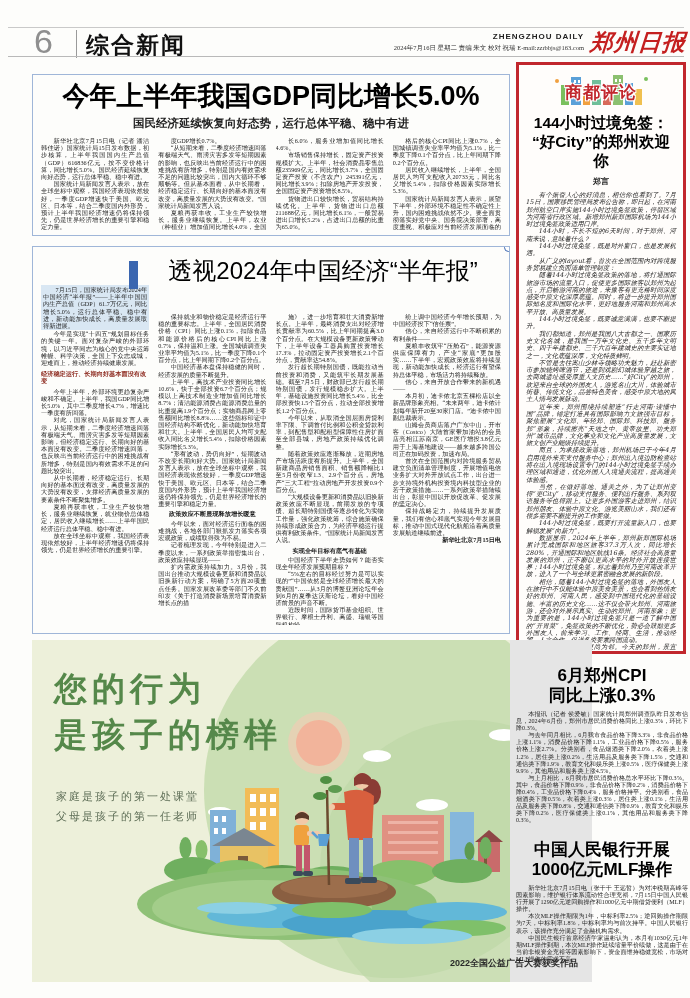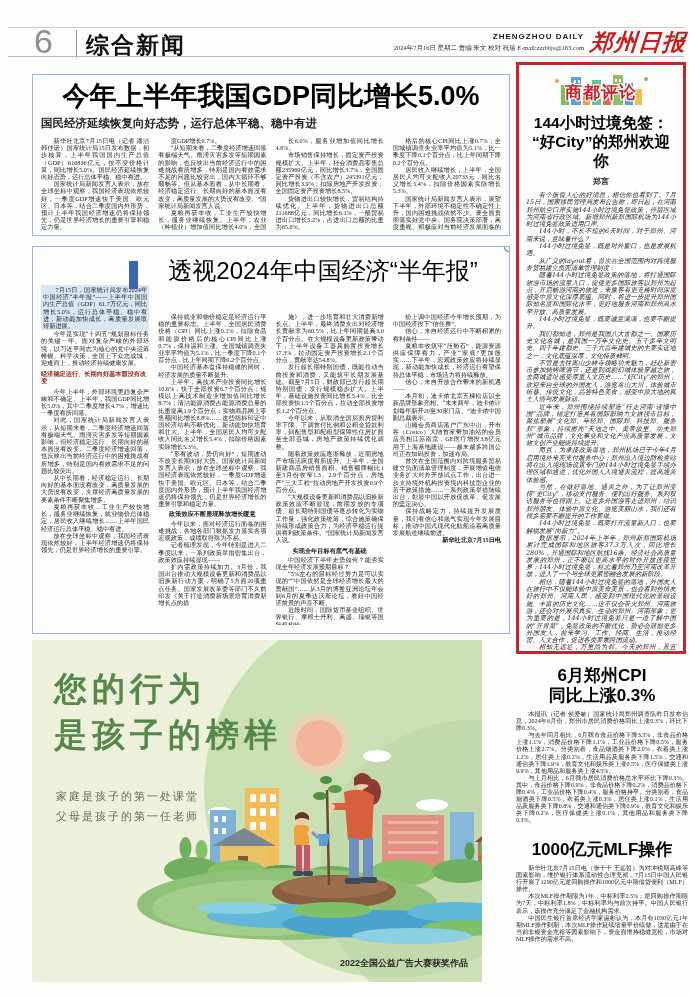--- a/index.html
+++ b/index.html
@@ -30,21 +30,21 @@
   .subhead-red{font-family:"Liberation Sans","DejaVu Sans",sans-serif;font-weight:700;color:#8e2b20;
            text-indent:0;text-align:left;font-size:8px;line-height:9px;margin:4px 0 3px;}
   .lede{background:#d9e7f3;padding:1px 2px;}
   .tail{font-weight:700;text-align:right;text-indent:0;}
   
   .gdp-box{left:32px;top:74px;width:478px;height:162px;border:1px solid #9fb6d8;box-sizing:border-box;
            padding:5px 8px;overflow:hidden;}
   .gdp-headline{font-family:"Liberation Sans","DejaVu Sans",sans-serif;font-size:27px;font-weight:900;
                 text-align:center;letter-spacing:0;color:#000;line-height:32px;}
   .gdp-sub{font-family:"Liberation Sans","DejaVu Sans",sans-serif;font-size:11.5px;font-weight:700;
-           color:#222;margin:4px 0 6px;}
+           text-align:center;color:#222;margin:4px 0 6px;}
   .gdp-cols{height:94px;}
   
   .ts-box{left:32px;top:246px;width:478px;height:388px;border:1px solid #9fb6d8;box-sizing:border-box;
           padding:8px;overflow:hidden;}
   .ts-bar{left:96px;top:14px;width:9px;height:28px;background:#3a66b0;}
   .ts-circle{right:-4px;top:-4px;width:7px;height:7px;border:1.5px solid #3a66b0;border-radius:50%;background:#fff;}
   .ts-headline{left:110px;right:6px;top:8px;font-family:"Liberation Sans","DejaVu Sans",sans-serif;
                font-size:24px;font-weight:400;text-align:center;color:#000;}
   .ts-cols{height:100%;}
   .ts-colA{padding-top:30px;}
@@ -61,21 +61,21 @@
   .op-byline{text-align:center;font-size:8px;font-weight:700;margin:6px 0 5px;}
   .op-body p{font-size:6.4px;line-height:7.3px;font-style:italic;font-family:"DejaVu Serif",serif;}
   
   .cpi-block{left:516px;top:666px;width:172px;height:166px;overflow:hidden;}
   .mlf-block{left:516px;top:840px;width:172px;height:148px;overflow:hidden;}
   .sm-headline{font-family:"Liberation Sans","DejaVu Sans",sans-serif;font-weight:900;color:#000;
                text-align:center;font-size:17px;line-height:20px;}
   .sm-body{margin-top:5px;}
   .sm-body p{font-size:6.1px;line-height:7.1px;}
   
-  .ad-box{left:32px;top:640px;width:450px;height:342px;background:#bef264;overflow:hidden;}
+  .ad-box{left:32px;top:640px;width:560px;height:342px;background:#e5e5e5;overflow:hidden;}
   .ad-title{position:absolute;left:22px;top:26px;font-family:"Liberation Sans","DejaVu Sans",sans-serif;
             font-weight:900;color:#55884a;font-size:33px;line-height:46px;letter-spacing:5px;}
   .ad-sub{position:absolute;left:24px;top:146px;font-family:"Liberation Sans","DejaVu Sans",sans-serif;
           color:#5e6e57;font-size:11px;line-height:20px;letter-spacing:2px;}
   .ad-caption{position:absolute;right:14px;bottom:12px;font-family:"Liberation Sans","DejaVu Sans",sans-serif;
               font-weight:700;color:#2b2b2b;font-size:9px;}
   svg{display:block;}
 </style>
 </head>
 <body>
@@ -328,20 +328,21 @@
     </div>
     <div class="sm-body bodytext">
         <p>本报讯（记者 侯爱敏）国家统计局郑州调查队昨日发布信息，2024年6月份，郑州市居民消费价格同比上涨0.3%，环比下降0.3%。</p>
         <p>与去年同月相比，6月我市食品价格下降3.3%，非食品价格上涨1.1%，消费品价格下降1.1%，工业品价格下降0.5%，服务价格上涨2.7%。分类别看，食品烟酒类下降2.0%，衣着类上涨1.2%，居住类上涨0.2%，生活用品及服务类下降1.5%，交通和通信类下降1.9%，教育文化和娱乐类上涨0.5%，医疗保健类上涨9.9%，其他用品和服务类上涨4.5%。</p>
         <p>与上月相比，6月我市居民消费价格总水平环比下降0.3%。其中，食品价格下降0.9%，非食品价格下降0.2%，消费品价格下降0.4%，工业品价格下降0.4%，服务价格持平。分类别看，食品烟酒类下降0.5%，衣着类上涨0.3%，居住类上涨0.1%，生活用品及服务类下降0.8%，交通和通信类下降0.9%，教育文化和娱乐类下降0.2%，医疗保健类上涨0.1%，其他用品和服务类下降0.3%。</p>
       </div>
   </div>
 
   <div class="abs mlf-block">
     <div class="sm-headline">
+      <div>中国人民银行开展</div>
       <div>1000亿元MLF操作</div>
     </div>
     <div class="sm-body bodytext">
         <p>新华社北京7月15日电（张千千 王远晢）为对冲税期高峰等因素影响，维护银行体系流动性合理充裕，7月15日中国人民银行开展了1290亿元逆回购操作和1000亿元中期借贷便利（MLF）操作。</p>
         <p>本次MLF操作期限为1年，中标利率2.5%；逆回购操作期限为7天，中标利率1.8%，中标利率均与前次持平。中国人民银行表示，该操作充分满足了金融机构需求。</p>
         <p>中国民生银行首席经济学家温彬认为，本月有1030亿元1年期MLF操作到期，本次MLF操作延续缩量平价续做，这是由于在当前非银资金充裕等因素影响下，资金面维持稳健宽松，市场对MLF操作的需求不高。</p>
       </div>
   </div>
 
 </div>

